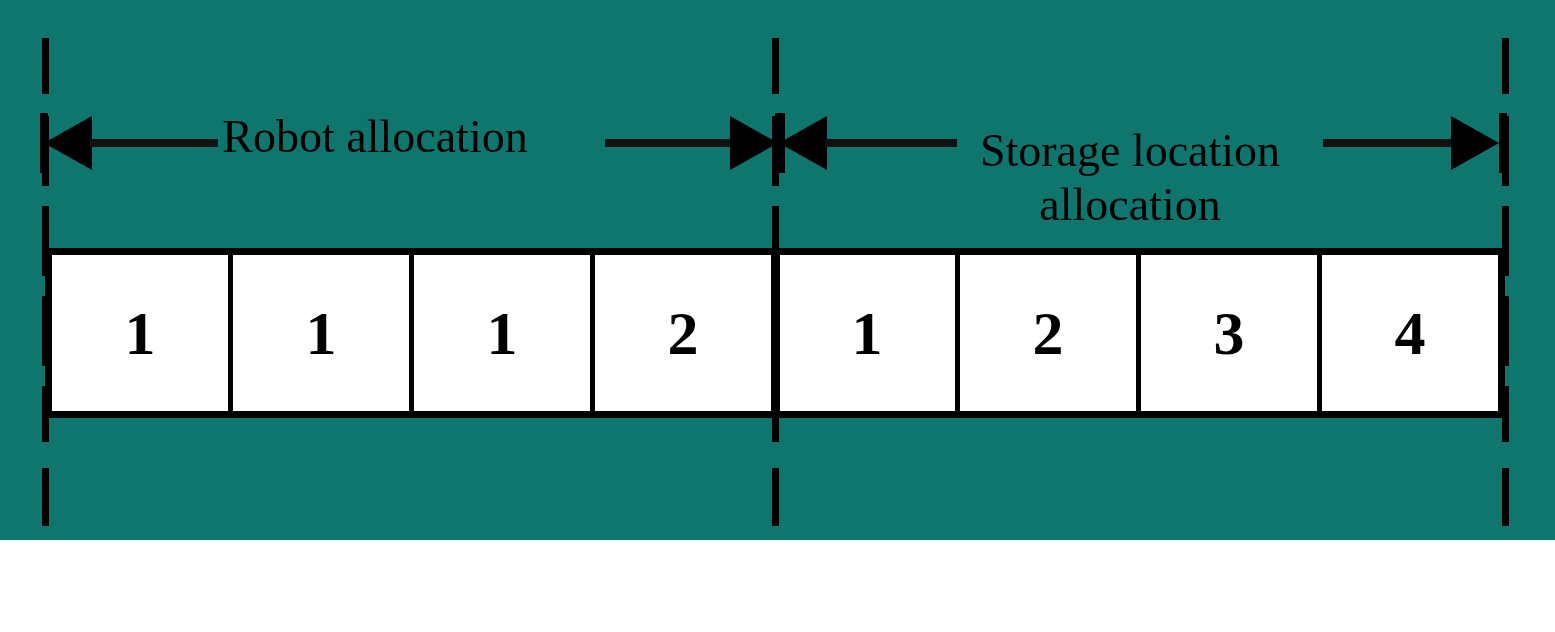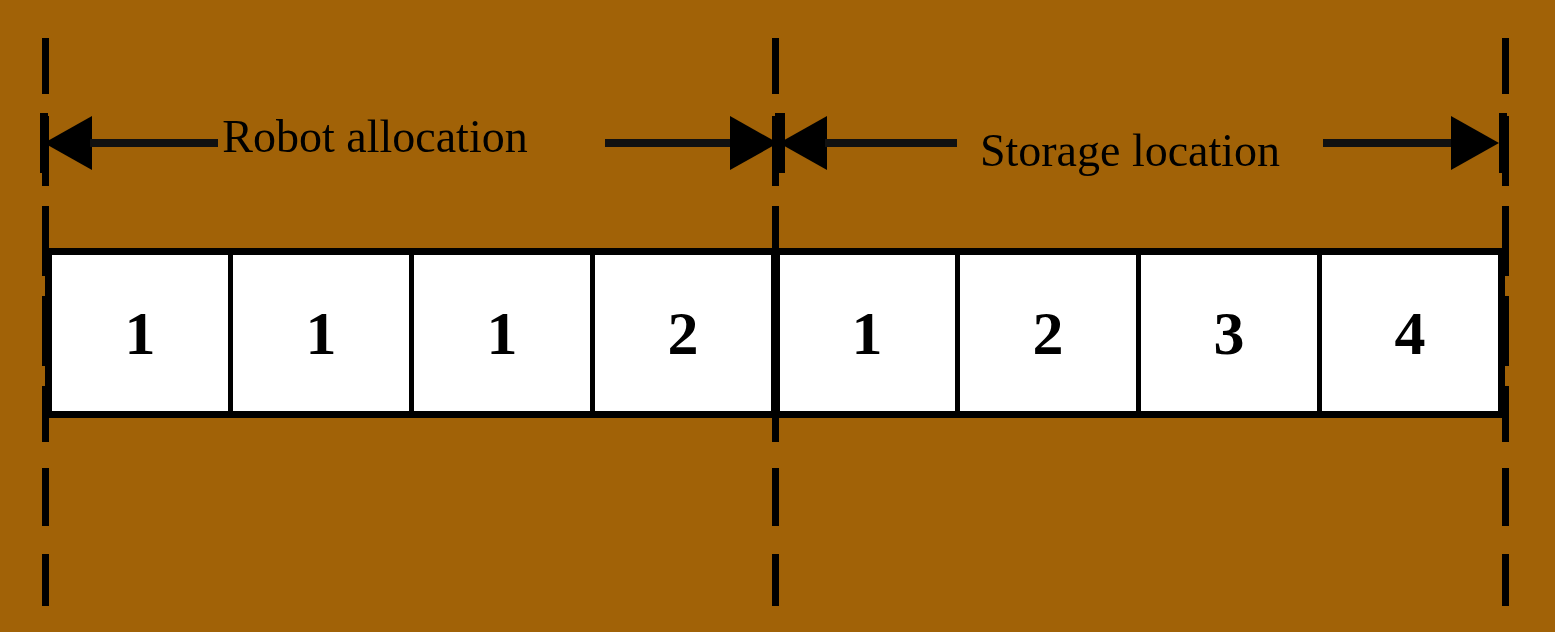--- a/index.html
+++ b/index.html
@@ -7,22 +7,22 @@
     padding: 0;
     background: #ffffff;
   }
   body {
     font-family: "Liberation Serif", "DejaVu Serif", serif;
   }
 
   #stage {
     position: relative;
     width: 1555px;
-    height: 632px;
-    background: #a16207;
+    height: 540px;
+    background: #0f766e;
     overflow: hidden;
   }
 
   
   .dash-col {
     position: absolute;
     top: 38px;
     height: 568px;
     width: 7px;
   }
@@ -174,20 +174,21 @@
   <div class="arrow-row" style="left:775px;top:113px;width:735px;">
     <div class="arrow-cap" style="left:0px;"></div>
     <div class="arrow-head left" style="left:4px;"></div>
     <div class="arrow-line" style="left:50px;width:132px;"></div>
     <div class="arrow-line" style="left:548px;width:132px;"></div>
     <div class="arrow-head right" style="left:676px;"></div>
     <div class="arrow-cap" style="left:724px;"></div>
   </div>
   <div class="arrow-label two-line" style="left:930px;top:80px;width:400px;margin-top:44px;">
     <div>Storage location</div>
+    <div>allocation</div>
   </div>
 
   <div id="gene-table">
     <div class="gene-cell">1</div>
     <div class="gene-cell">1</div>
     <div class="gene-cell">1</div>
     <div class="gene-cell section-end">2</div>
     <div class="gene-cell">1</div>
     <div class="gene-cell">2</div>
     <div class="gene-cell">3</div>

